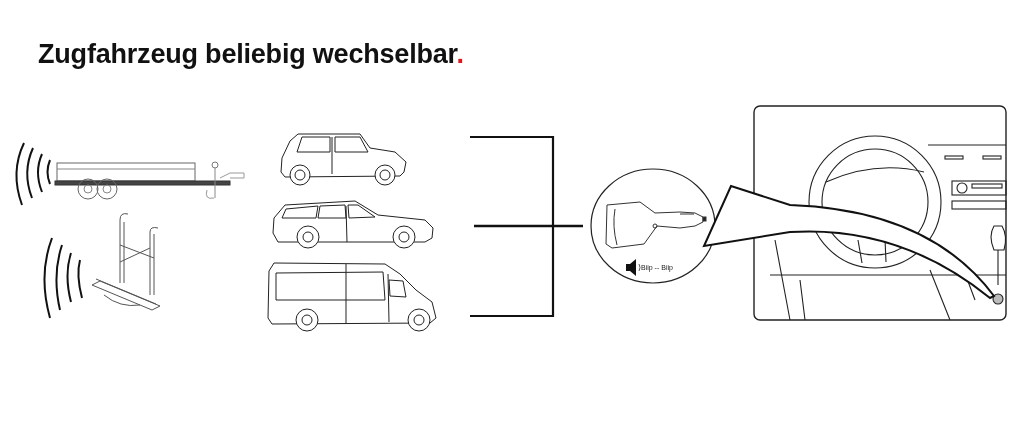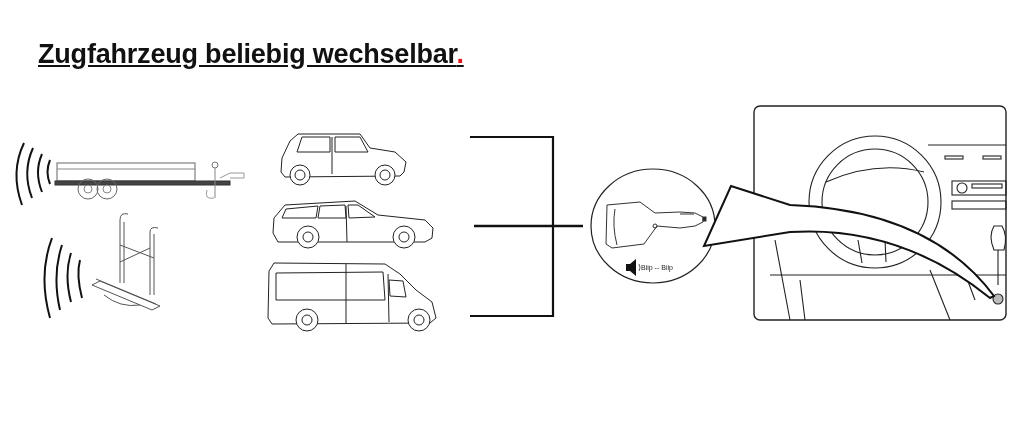--- a/index.html
+++ b/index.html
@@ -1,17 +1,17 @@
 <!DOCTYPE html>
 <html><head>
 <meta charset="utf-8">
 <style>
   html, body { margin:0; padding:0; background:#ffffff; }
   body { width:1024px; height:421px; position:relative; overflow:hidden; font-family:"Liberation Sans", sans-serif; }
-  .title { position:absolute; left:38px; top:39px; font-size:27px; font-weight:bold; color:#111111; letter-spacing:-0.2px; white-space:nowrap;text-decoration:underline; }
+  .title { position:absolute; left:38px; top:39px; font-size:27px; font-weight:bold; color:#111111; letter-spacing:-0.2px; white-space:nowrap; }
   .title .dot { color:#e3161b; }
   svg.art { position:absolute; left:0; top:0; }
   .beep-label { position:absolute; left:641px; top:264px; font-size:7px; color:#222; white-space:nowrap; }
 </style>
 </head>
 <body>
 
 <div class="title"><span>Zugfahrzeug beliebig wechselbar</span><span class="dot">.</span></div>
 
 <svg class="art" width="1024" height="421" viewBox="0 0 1024 421" xmlns="http://www.w3.org/2000/svg">

